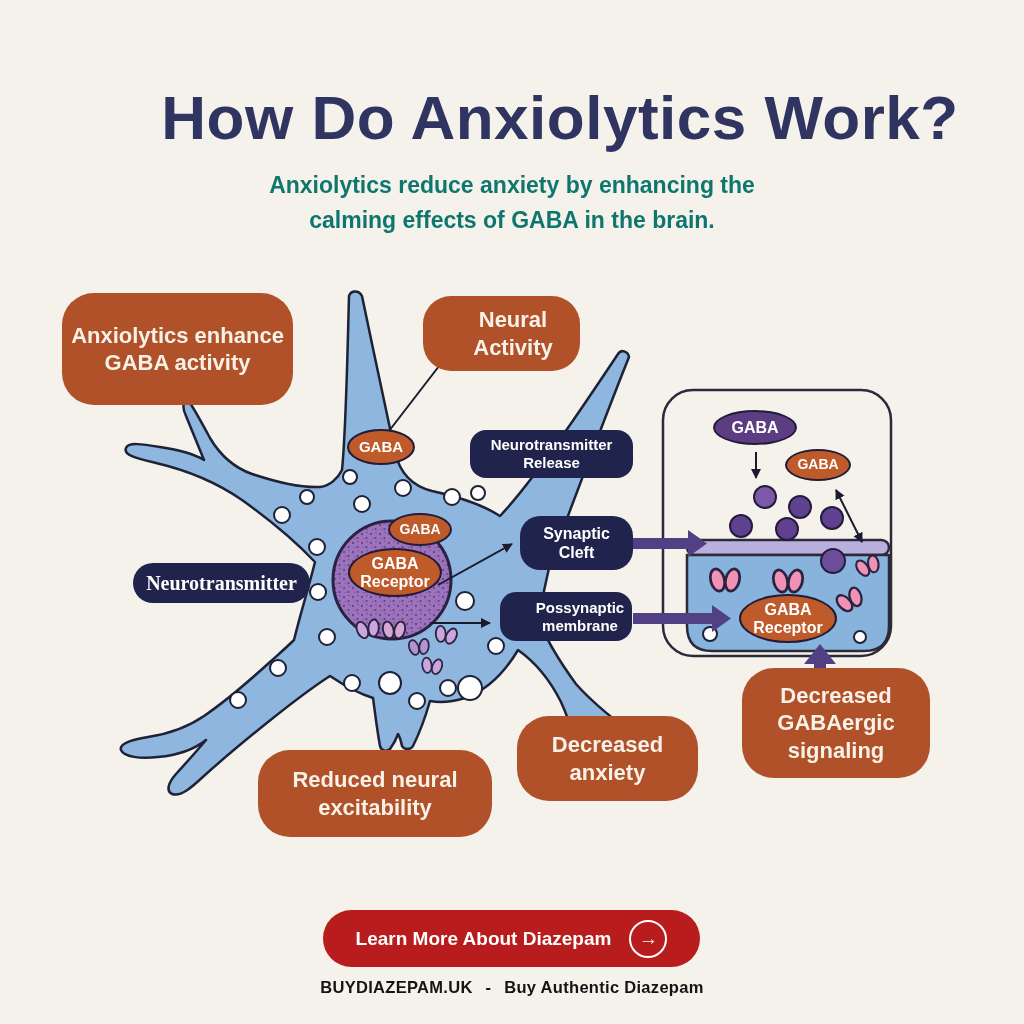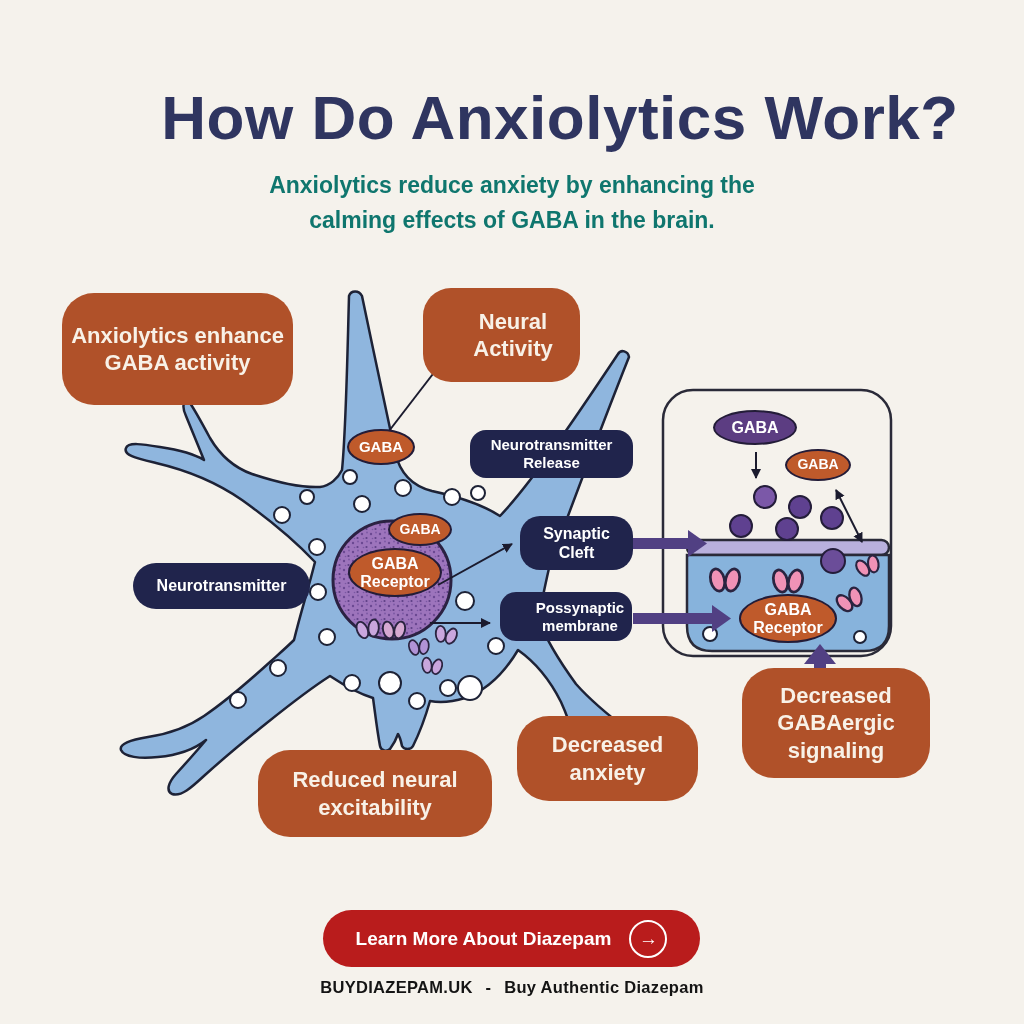--- a/index.html
+++ b/index.html
@@ -188,29 +188,29 @@
     </g>
   </svg>
 
   <div class="abs title">How Do Anxiolytics Work?</div>
   <div class="abs subtitle">
     <div>Anxiolytics reduce anxiety by enhancing the</div>
     <div>calming effects of GABA in the brain.</div>
   </div>
 
   <div class="abs obox" style="left:62px;top:293px;width:231px;height:112px;font-size:22px;border-radius:32px;">Anxiolytics enhance GABA activity</div>
-  <div class="abs obox" style="left:423px;top:288px;width:157px;height:94px;font-size:22px;padding-left:29px;">Neural Activity</div>
+  <div class="abs obox" style="left:423px;top:296px;width:157px;height:75px;font-size:22px;padding-left:29px;">Neural Activity</div>
   <div class="abs obox" style="left:258px;top:750px;width:234px;height:87px;font-size:22px;border-radius:32px;">Reduced neural excitability</div>
   <div class="abs obox" style="left:517px;top:716px;width:181px;height:85px;font-size:22px;border-radius:32px;">Decreased anxiety</div>
   <div class="abs obox" style="left:742px;top:668px;width:188px;height:110px;font-size:22px;border-radius:32px;">Decreased GABAergic signaling</div>
 
   <div class="abs nbox" style="left:470px;top:430px;width:163px;height:48px;font-size:15px;border-radius:16px;">Neurotransmitter Release</div>
   <div class="abs nbox" style="left:520px;top:516px;width:113px;height:54px;font-size:16px;border-radius:20px;">Synaptic Cleft</div>
   <div class="abs nbox" style="left:500px;top:592px;width:132px;height:49px;font-size:15px;border-radius:16px;padding-left:32px;">Possynaptic membrane</div>
-  <div class="abs nbox" style="left:133px;top:563px;width:177px;height:46px;font-size:16px;border-radius:23px;">Neurotransmitter</div>
+  <div class="abs nbox" style="left:133px;top:563px;width:177px;height:40px;font-size:20px;border-radius:23px;font-family:Liberation Serif, serif;">Neurotransmitter</div>
 
   <div class="abs ell or" style="left:347px;top:429px;width:68px;height:36px;font-size:15px;">GABA</div>
   <div class="abs ell or" style="left:388px;top:513px;width:64px;height:33px;font-size:14px;">GABA</div>
   <div class="abs ell or" style="left:348px;top:548px;width:94px;height:49px;font-size:16px;">
     <span>GABA</span>
     <span>Receptor</span>
   </div>
 
   <div class="abs ell pu" style="left:713px;top:410px;width:84px;height:35px;font-size:16px;">GABA</div>
   <div class="abs ell or" style="left:785px;top:449px;width:66px;height:32px;font-size:14px;">GABA</div>

